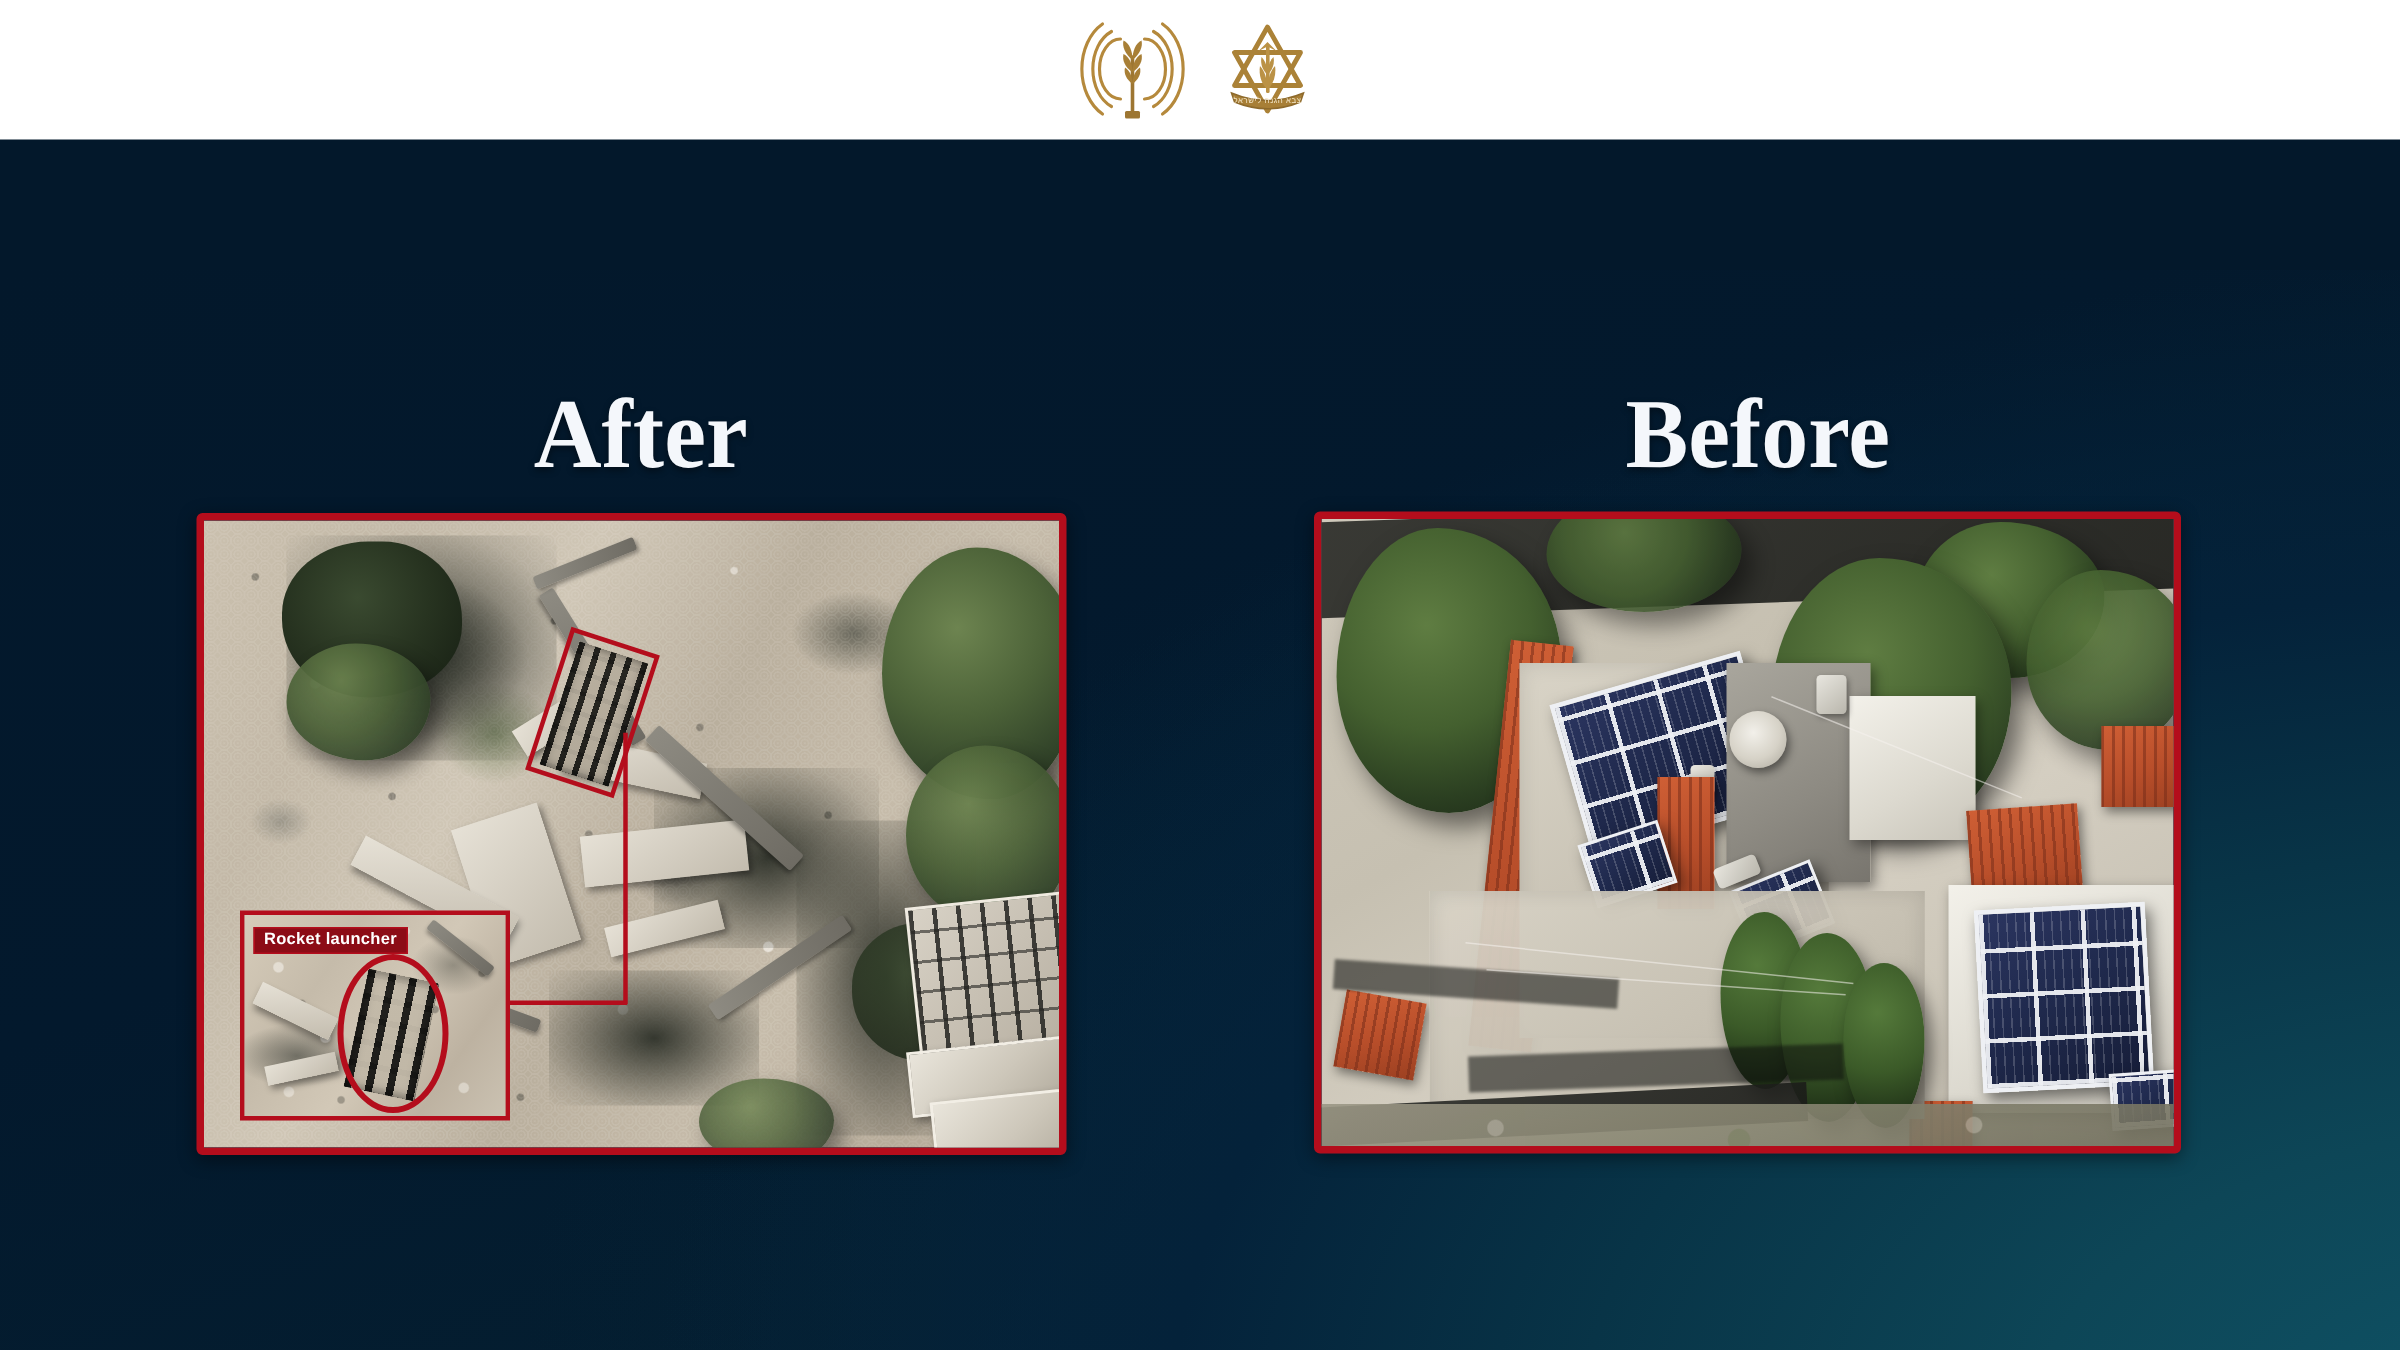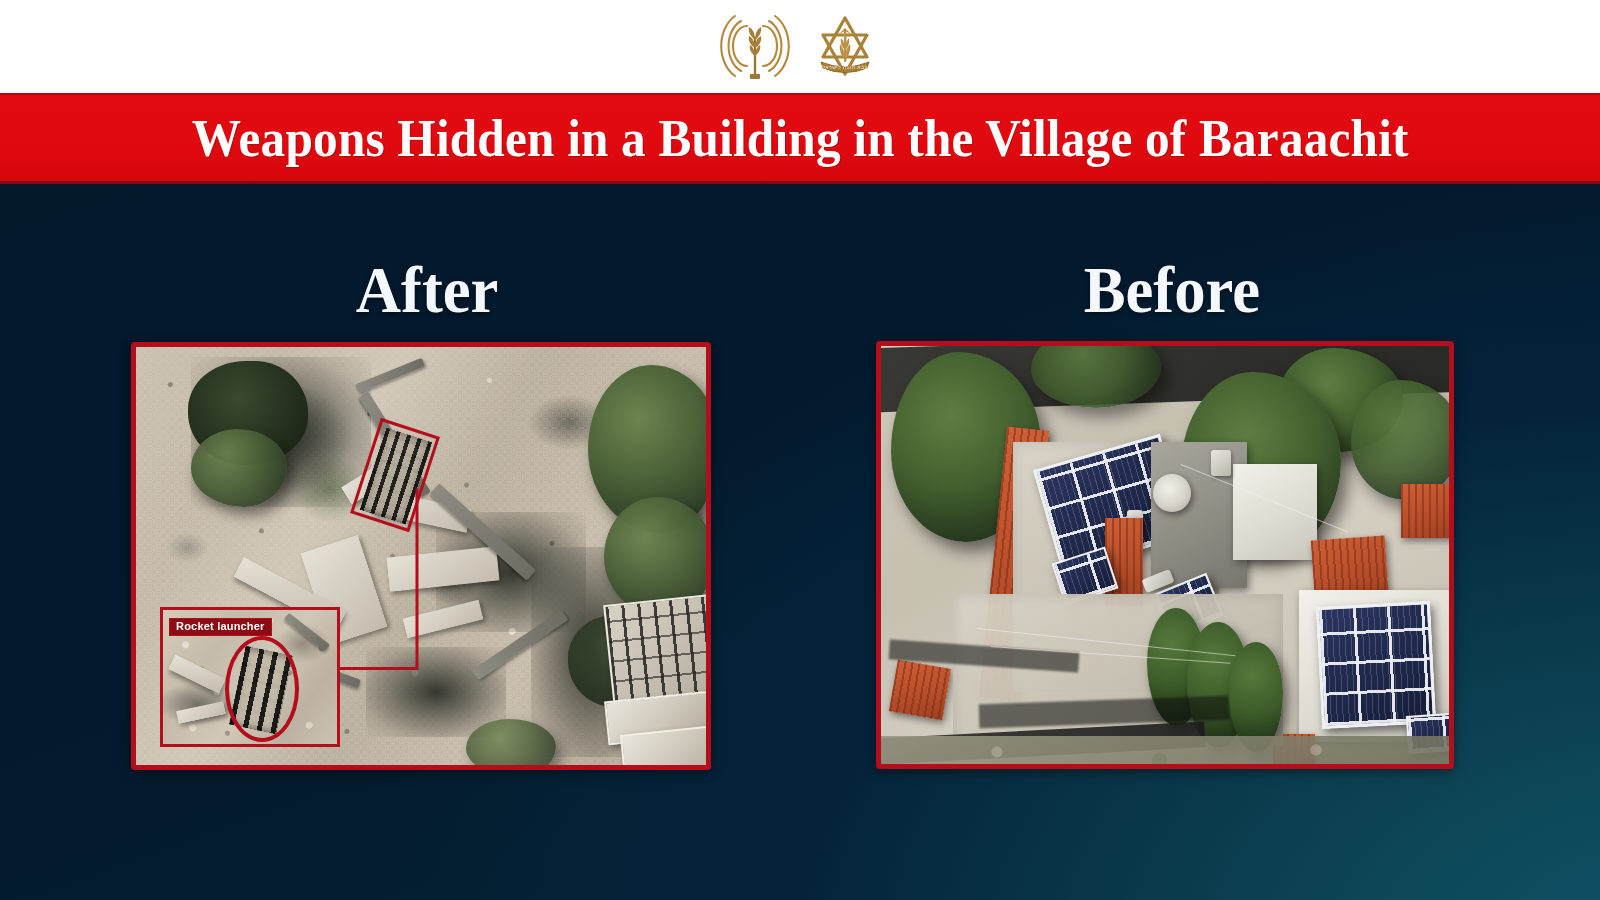--- a/index.html
+++ b/index.html
@@ -381,23 +381,20 @@
           <path d="M36 40 C39 37 41 33 40 28 C37 31 36 35 36 40 Z"></path>
           <rect x="35" y="20" width="2.4" height="32" rx="1"></rect>
           <path d="M30 24 L36 18 L42 24 L36 21 Z"></path>
         </g>
         <path d="M12 52 Q36 62 60 52 L58 58 Q36 67 14 58 Z" fill="#a87f36" stroke="#8e6a2c" stroke-width="1"></path>
         <text x="36" y="58.5" text-anchor="middle" font-family="'Liberation Sans', sans-serif" font-size="5.2" fill="#f3e6c8" letter-spacing="0.4">צבא הגנה לישראל</text>
       </svg>
     </div>
   </div>
 
-  <div class="title-banner">
-    <div class="title-text">Weapons Hidden in a Building in the Village of Baraachit</div>
-  </div>
 
   <div class="panel-heading" id="heading-after">After</div>
   <div class="panel-heading" id="heading-before">Before</div>
 
   <div class="photo-frame" id="frame-after">
     <div class="photo-canvas">
 
       <div class="rubble"></div>
       <div class="speckle"></div>
       <div class="speckle2"></div>

